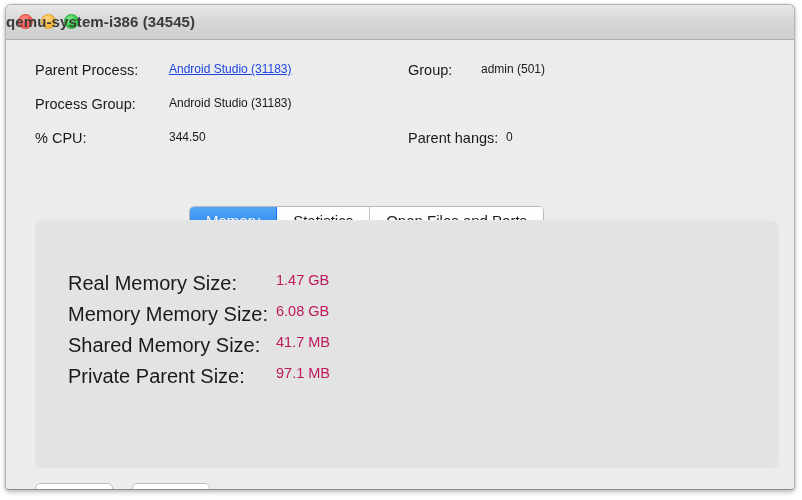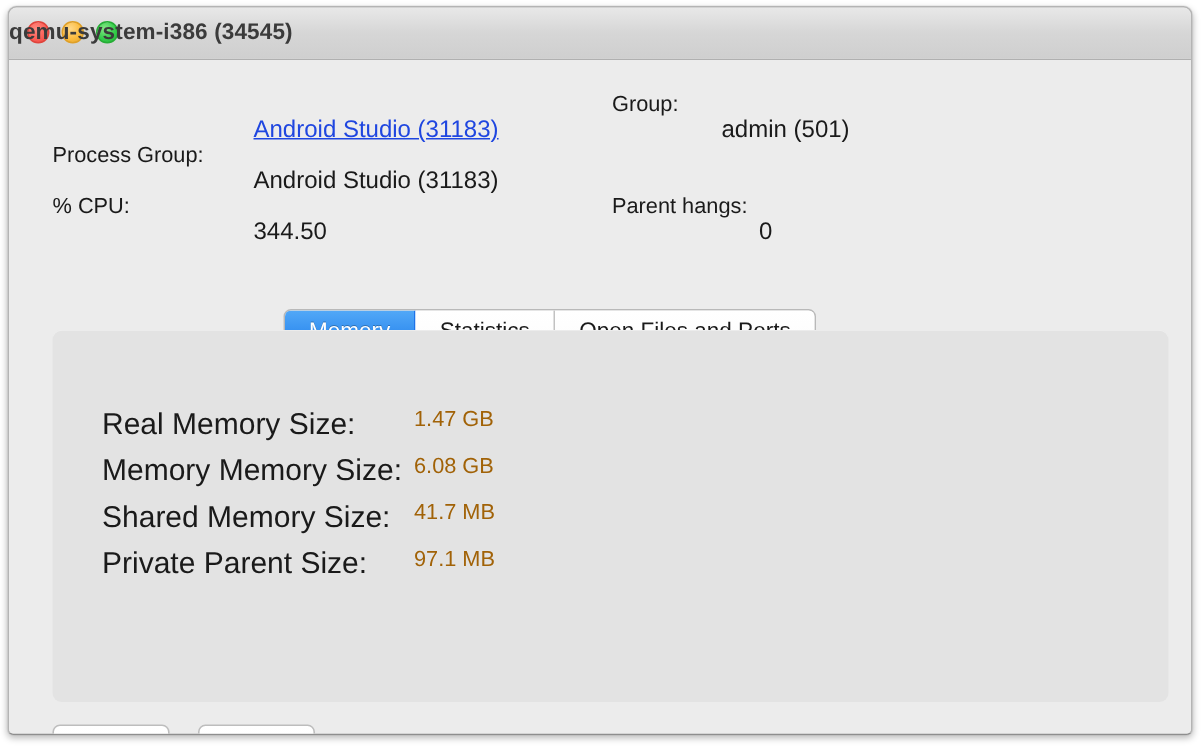--- a/index.html
+++ b/index.html
@@ -82,24 +82,23 @@
     height: 34px;
   }
   .lbl {
     position: absolute;
     font-size: 14.5px;
     color: #1a1a1a;
     white-space: nowrap;
   }
   .val {
     position: absolute;
-    font-size: 16px;
-    color: #1a1a1a;
-    white-space: nowrap;
-    margin-top: 16px;
+    font-size: 12px;
+    color: #1a1a1a;
+    white-space: nowrap;
   }
   .c1-lbl { left: 29px; }
   .c1-val { left: 163px; }
   .c2-lbl { left: 402px; }
   .c2-val { left: 475px; }
   .c2-val-wide { left: 500px; }
 
   .link {
     color: #1f46e0;
     text-decoration: underline;
@@ -165,21 +164,21 @@
     position: absolute;
     left: 0;
     font-size: 20px;
     color: #1a1a1a;
     white-space: nowrap;
   }
   .mem-val {
     position: absolute;
     left: 208px;
     font-size: 14.5px;
-    color: #a16207;
+    color: #be185d;
     white-space: nowrap;
   }
 
   
   .buttons {
     position: absolute;
     left: 29px;
     top: 443px;
     display: flex;
     gap: 19px;
@@ -213,20 +212,21 @@
       <div class="light zoom"></div>
     </div>
     <div class="title-text">qemu-system-i386 (34545)</div>
   </div>
 
   <div class="body-area">
 
     <div class="info">
 
       <div class="info-row">
+        <span class="lbl c1-lbl">Parent Process:</span>
         <span class="val c1-val link">Android Studio (31183)</span>
         <span class="lbl c2-lbl">Group:</span>
         <span class="val c2-val">admin (501)</span>
       </div>
 
       <div class="info-row">
         <span class="lbl c1-lbl">Process Group:</span>
         <span class="val c1-val">Android Studio (31183)</span>
       </div>
 

